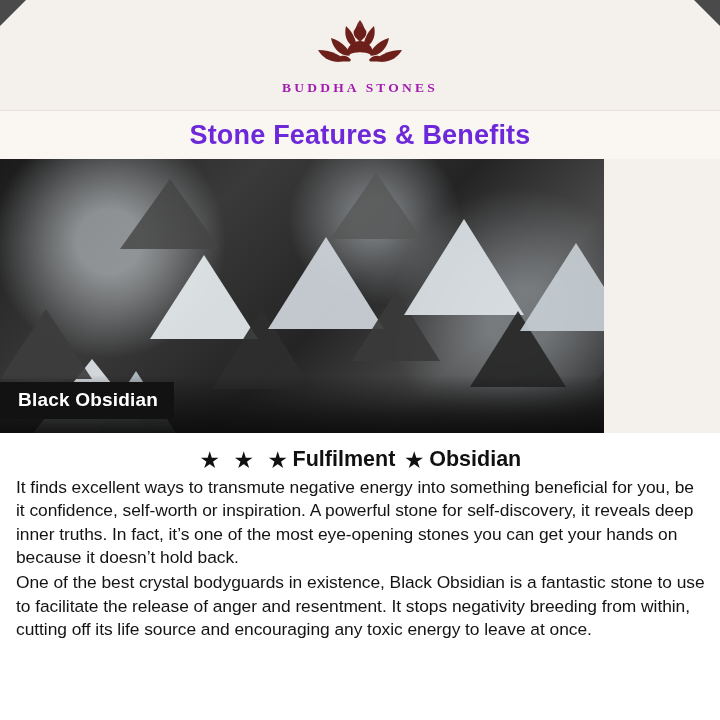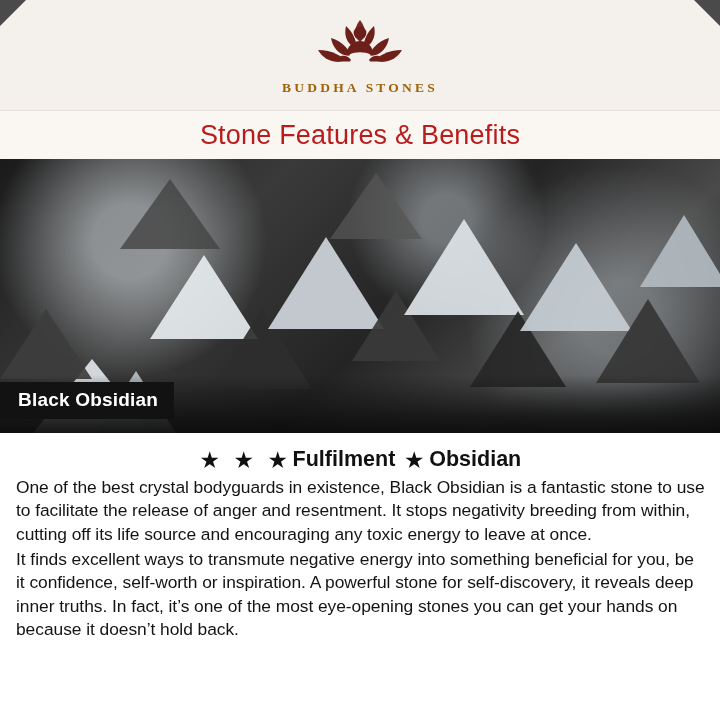--- a/index.html
+++ b/index.html
@@ -37,21 +37,21 @@
     width: 150px;
     height: 62px;
     display: flex;
     align-items: center;
     justify-content: center;
   }
   .brand-name {
     margin-top: 2px;
     font-size: 13.5px;
     letter-spacing: 3.2px;
-    color: #a16207;
+    color: #a21caf;
     font-weight: bold;
     font-family: "Liberation Serif", serif;
   }
 
   
   .notch {
     position: absolute;
     width: 0;
     height: 0;
     border-style: solid;
@@ -72,30 +72,30 @@
     height: 48px;
     background: #faf7f3;
     display: flex;
     align-items: center;
     justify-content: center;
     border-top: 1px solid #e6e0d8;
   }
   .title-bar h1 {
     margin: 0;
     font-size: 27px;
-    font-weight: normal;
-    color: #b91c1c;
+    font-weight: bold;
+    color: #6d28d9;
     font-family: "Liberation Sans", sans-serif;
     letter-spacing: 0.2px;
   }
 
   
   .hero {
     position: relative;
-    width: 720px;
+    width: 604px;
     height: 274px;
     overflow: hidden;
     background: #c2410c;
   }
   .hero-canvas {
     position: absolute;
     inset: 0;
     background:
       radial-gradient(circle at 18% 30%, rgba(220,226,230,0.55) 0 6%, rgba(0,0,0,0) 22%),
       radial-gradient(circle at 62% 22%, rgba(205,212,218,0.45) 0 5%, rgba(0,0,0,0) 20%),
@@ -233,17 +233,17 @@
       <div class="kw">
         <span class="star">★</span>
         <span>Fulfilment</span>
       </div>
       <div class="kw">
         <span class="star">★</span>
         <span>Obsidian</span>
       </div>
     </div>
 
+    <p class="para">It finds excellent ways to transmute negative energy into something beneficial for you, be it confidence, self-worth or inspiration. A powerful stone for self-discovery, it reveals deep inner truths. In fact, it’s one of the most eye-opening stones you can get your hands on because it doesn’t hold back.</p>
     <p class="para">One of the best crystal bodyguards in existence, Black Obsidian is a fantastic stone to use to facilitate the release of anger and resentment. It stops negativity breeding from within, cutting off its life source and encouraging any toxic energy to leave at once.</p>
-    <p class="para">It finds excellent ways to transmute negative energy into something beneficial for you, be it confidence, self-worth or inspiration. A powerful stone for self-discovery, it reveals deep inner truths. In fact, it’s one of the most eye-opening stones you can get your hands on because it doesn’t hold back.</p>
   </div>
 
 </div>
 
 </body></html>

